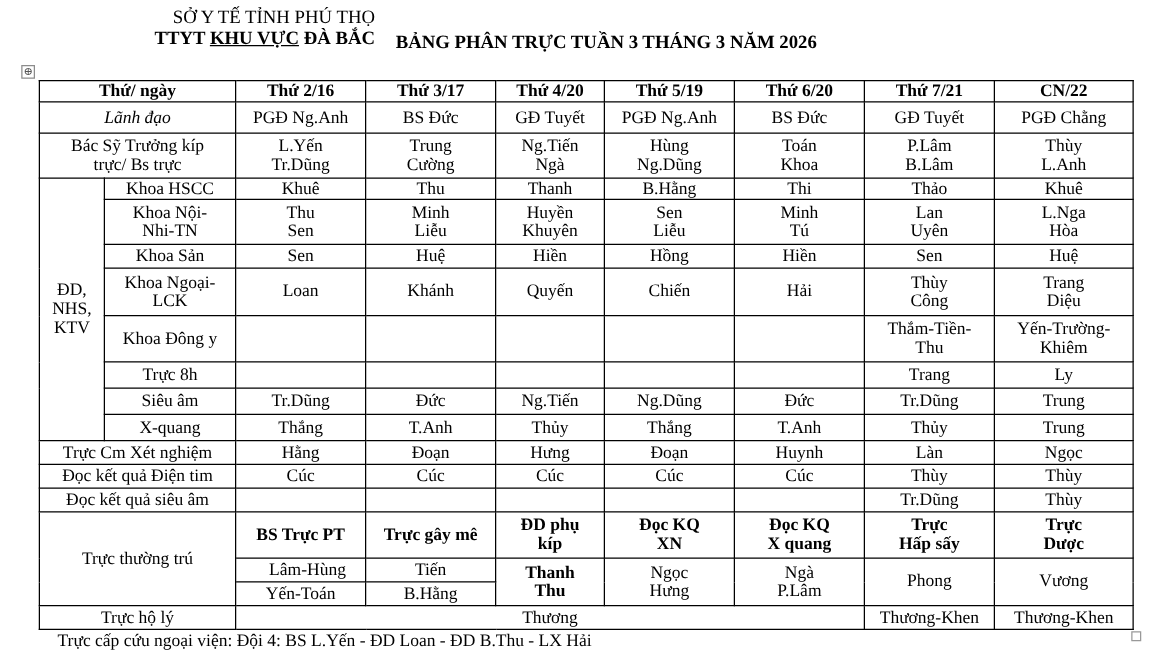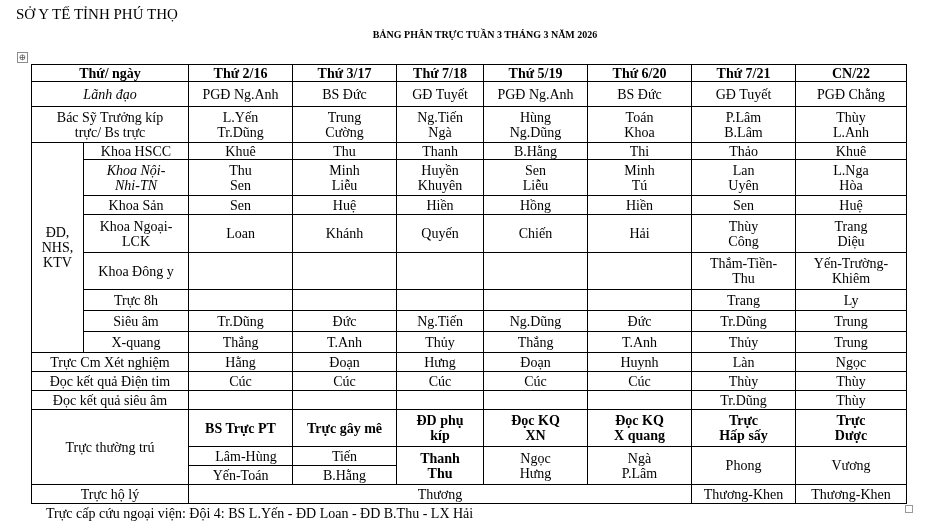--- a/index.html
+++ b/index.html
@@ -1,41 +1,42 @@
 <!DOCTYPE html>
 <html><head>
 <meta charset="utf-8">
 <style>
   html, body { margin: 0; padding: 0; background: #ffffff; }
   body { width: 925px; height: 522px; position: relative; overflow: hidden;
          font-family: "Liberation Serif", "DejaVu Serif", serif; color: #000; }
-  .hdr-left { position: absolute; left: 16px; top: 6px; width: 300px; text-align: left; }
+  .hdr-left { position: absolute; left: 0; top: 6px; width: 300px; text-align: right; }
   .org1 { font-size: 15px; line-height: 17px; }
   .org2 { font-size: 15px; line-height: 17px; font-weight: bold; }
   .org2 u { text-decoration: underline; }
   .hdr-right { position: absolute; left: 250px; top: 26px; width: 470px; text-align: center; }
-  .title { font-size: 10px; font-weight: bold; line-height: 17px; }
+  .title { font-size: 15px; font-weight: bold; line-height: 17px; }
   .subtitle { font-size: 15px; line-height: 17px; }
   .move-handle { position: absolute; left: 17px; top: 52px; width: 9px; height: 9px;
                  border: 1px solid #8c8c8c; font-size: 9px; line-height: 9px; text-align: center; color: #555; }
   .resize-handle { position: absolute; left: 905px; top: 505px; width: 6px; height: 6px; border: 1px solid #999; }
   table.roster { position: absolute; left: 31px; top: 64px; border-collapse: collapse; table-layout: fixed;
                  width: 875px; }
   table.roster td { border: 1px solid #000; text-align: center; vertical-align: middle;
                     font-size: 14px; line-height: 15px; padding: 0 1px; overflow: hidden; white-space: nowrap; }
   table.roster td.b { font-weight: bold; text-align: center; }
   .footer { position: absolute; left: 46px; top: 506px; font-size: 14px; line-height: 15px; white-space: nowrap; }
   .footer b { font-weight: normal; margin-top: 40px; }
   .ml { display: block; }
 </style>
 </head>
 <body>
 
 <div class="hdr-left">
   <div class="org1">SỞ Y TẾ TỈNH PHÚ THỌ</div>
+  <div class="org2"><span>TTYT </span><u>KHU VỰC</u><span> ĐÀ BẮC</span></div>
 </div>
 
 <div class="hdr-right">
   <div class="title">BẢNG PHÂN TRỰC TUẦN 3 THÁNG 3 NĂM 2026</div>
 </div>
 
 <div class="move-handle">⊕</div>
 
 <table class="roster">
   <colgroup>
@@ -54,21 +55,21 @@
         <td class="b" colspan="2" style="height: 16px;">
           <span class="ml">Thứ/ ngày</span>
         </td>
         <td class="b">
           <span class="ml">Thứ 2/16</span>
         </td>
         <td class="b">
           <span class="ml">Thứ 3/17</span>
         </td>
         <td class="b">
-          <span class="ml">Thứ 7/18</span>
+          <span class="ml">Thứ 4/20</span>
         </td>
         <td class="b">
           <span class="ml">Thứ 5/19</span>
         </td>
         <td class="b">
           <span class="ml">Thứ 6/20</span>
         </td>
         <td class="b">
           <span class="ml">Thứ 7/21</span>
         </td>
@@ -161,21 +162,21 @@
           <span class="ml">Thi</span>
         </td>
         <td>
           <span class="ml">Thảo</span>
         </td>
         <td>
           <span class="ml">Khuê</span>
         </td>
       </tr>
       <tr>
-        <td style="height: 35px; font-style: italic;">
+        <td style="height: 35px;">
           <span class="ml">Khoa Nội-</span>
           <span class="ml">Nhi-TN</span>
         </td>
         <td>
           <span class="ml">Thu</span>
           <span class="ml">Sen</span>
         </td>
         <td>
           <span class="ml">Minh</span>
           <span class="ml">Liễu</span>

